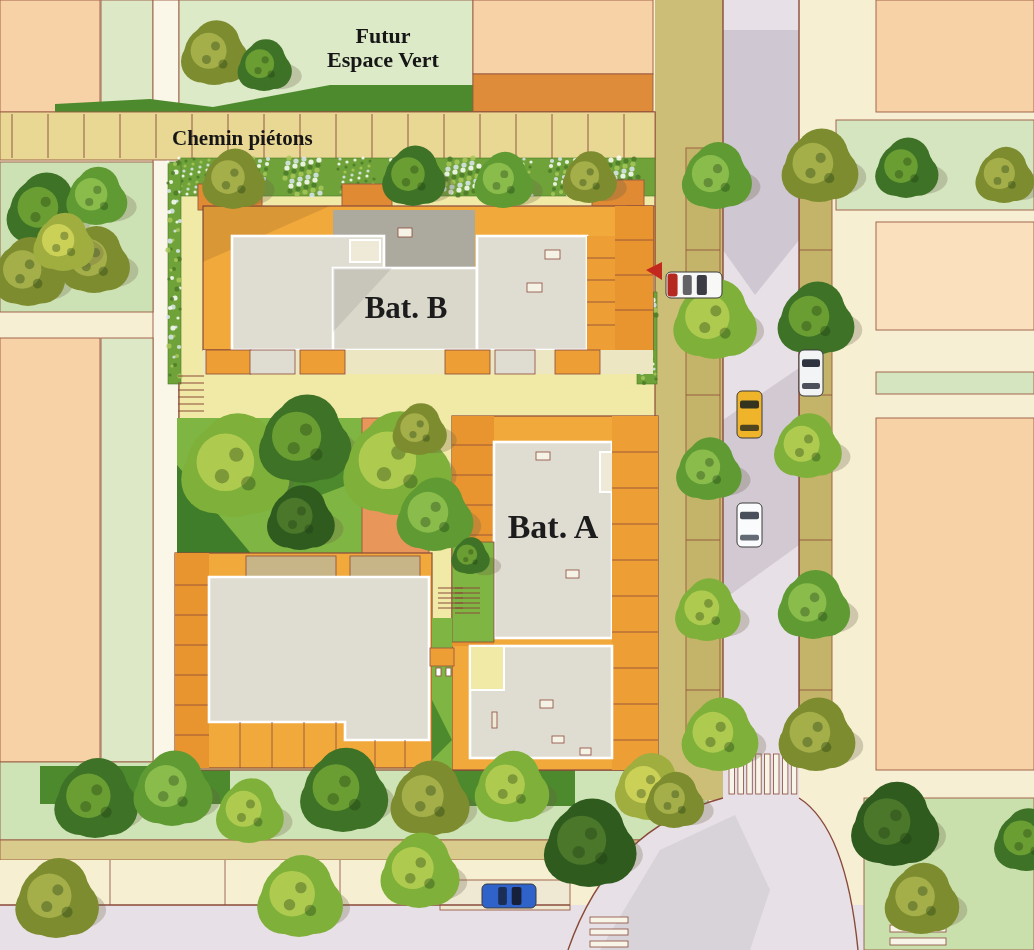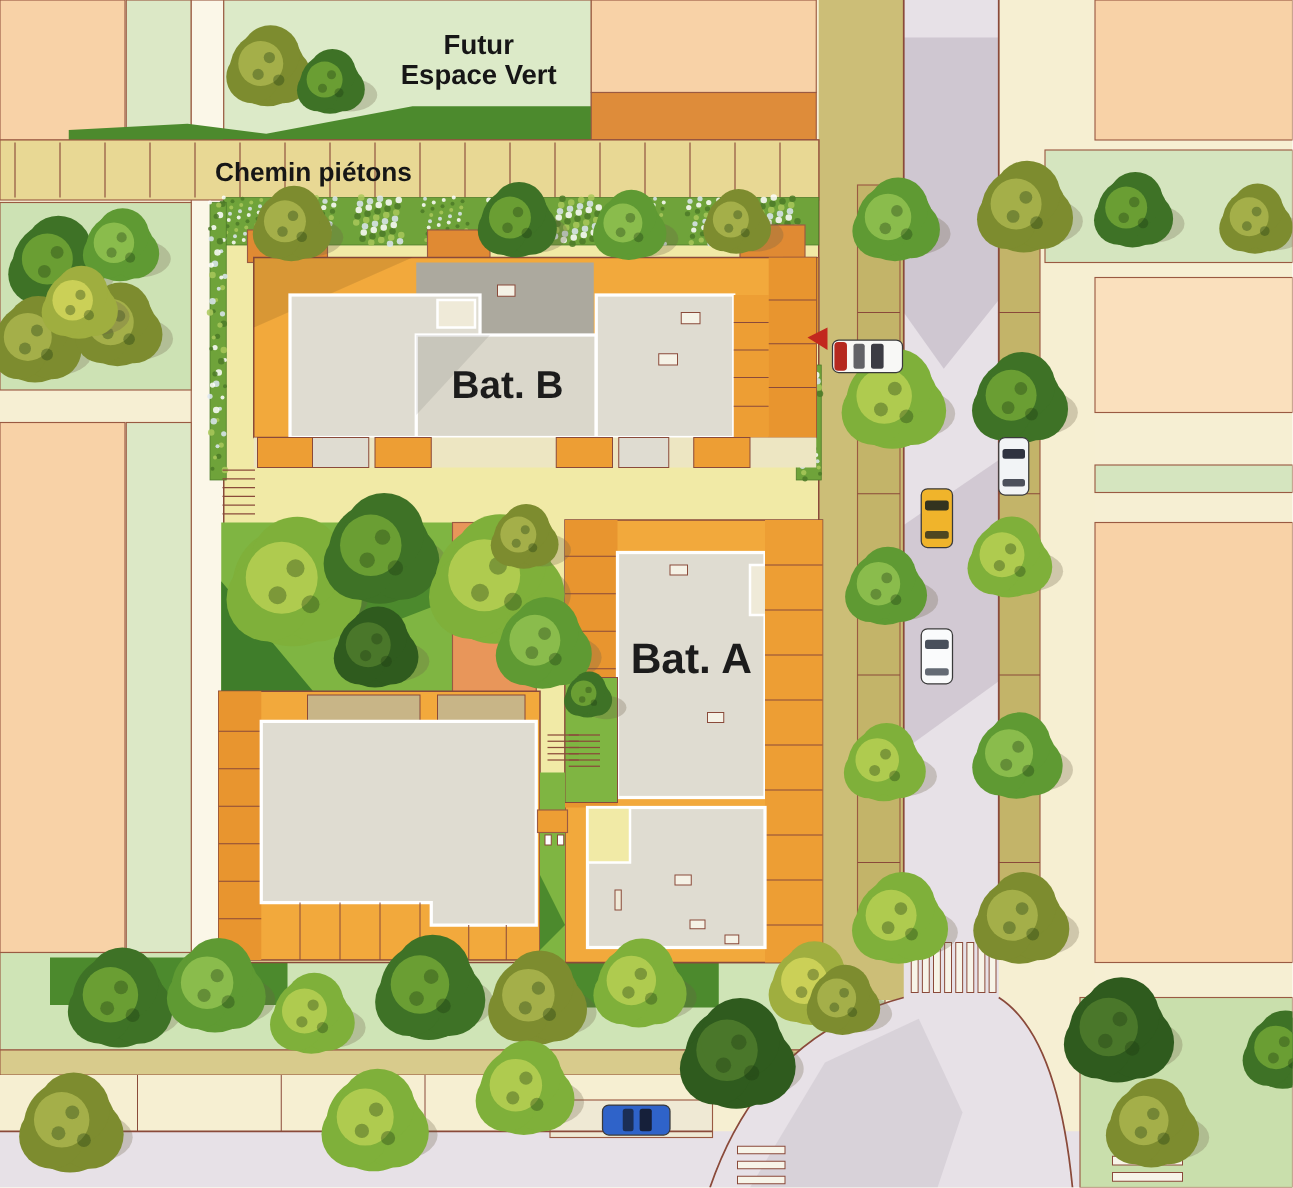--- a/index.html
+++ b/index.html
@@ -1,17 +1,17 @@
 <!DOCTYPE html>
 <html><head>
 <meta charset="utf-8">
 <style>
   html,body{margin:0;padding:0;background:#ffffff;}
   .canvas{width:1034px;height:950px;position:relative;overflow:hidden;
-          font-family:Liberation Sans, sans-serif;}
+          font-family:Liberation Serif, serif;}
   svg{display:block}
   .z{stroke:#9A5A42;stroke-width:0.9;}
   .curb{stroke:#8A4A3A;stroke-width:1.4;fill:none;}
   .thin{stroke:#8A4A3A;stroke-width:0.8;}
   .roofE{stroke:#FFFFFF;stroke-width:2.6;}
   .lbl{font-weight:700;fill:#161616;}
   .lbl-big{font-weight:700;fill:#1c1c1c;}
 </style>
 </head>
 <body>

